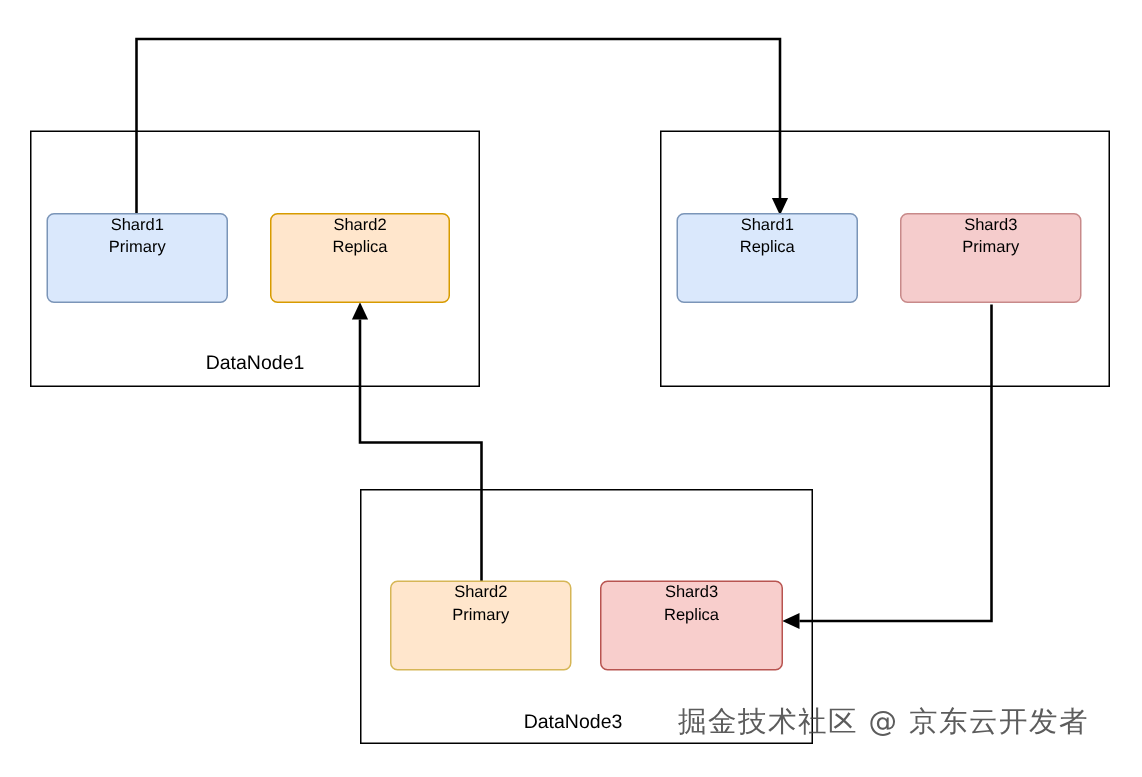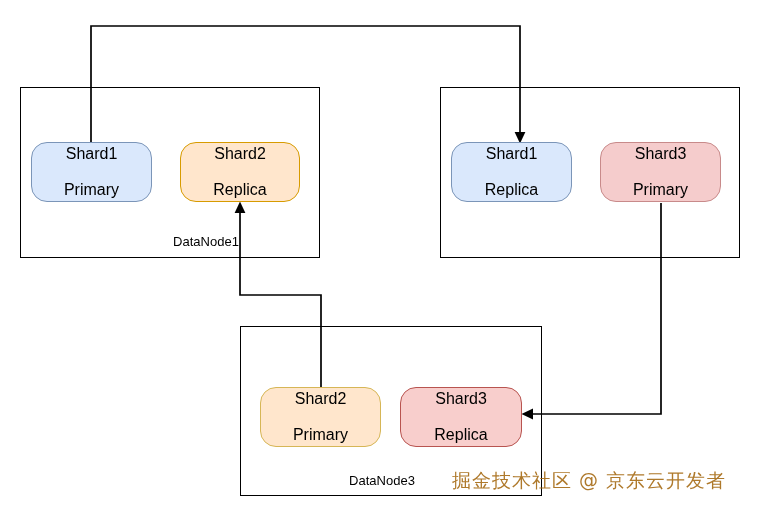--- a/index.html
+++ b/index.html
@@ -39,40 +39,40 @@
     position: absolute;
     font-size: 13px;
     color: #000000;
     text-align: center;
     white-space: nowrap;
     line-height: 1;
   }
   .shard-box {
     position: absolute;
     box-sizing: border-box;
-    border-radius: 16px;
+    border-radius: 5px;
     border-width: 1.3px;
     border-style: solid;
     display: flex;
     flex-direction: column;
     align-items: center;
-    justify-content: space-between;
-    font-size: 16px;
+    justify-content: flex-start;
+    font-size: 11px;
     line-height: 1.35;
     color: #000000;
     text-align: center;
   }
   .shard-box .l1, .shard-box .l2 {
     display: block;
   }
   .watermark {
     position: absolute;
     font-family: "DejaVu Sans", sans-serif;
     font-size: 19px;
-    color: #a16207;
+    color: #404040;
     white-space: nowrap;
     letter-spacing: 1px;
     opacity: 0.85;
   }
 </style>
 </head>
 <body>
 
 <div id="diagram-root">
 
@@ -96,21 +96,21 @@
       <path d="M234.6,213 L240,201.5 L245.4,213 Z" fill="#000000"></path>
     </g>
 
     <g>
       <polyline class="conn" points="661,203 661,414 533,414" fill="none" stroke="#000000" stroke-width="1.7" stroke-linejoin="miter" stroke-linecap="butt"></polyline>
       <path d="M533,408.6 L521.5,414 L533,419.4 Z" fill="#000000"></path>
     </g>
   </svg>
 
   <div class="node-container" style="left:20px; top:87px; width:300px; height:171px;"></div>
-  <div class="node-label" style="left:20px; top:235px; width:300px;padding-left:36px;">DataNode1</div>
+  <div class="node-label" style="left:20px; top:235px; width:300px;">DataNode1</div>
 
   <div class="shard-box" style="left:31px; top:142px; width:121px; height:60px; background:#dae8fc; border-color:#7b95b8;">
     <span class="l1">Shard1</span>
     <span class="l2">Primary</span>
   </div>
 
   <div class="shard-box" style="left:180px; top:142px; width:120px; height:60px; background:#ffe6cc; border-color:#d79b00;">
     <span class="l1">Shard2</span>
     <span class="l2">Replica</span>
   </div>

